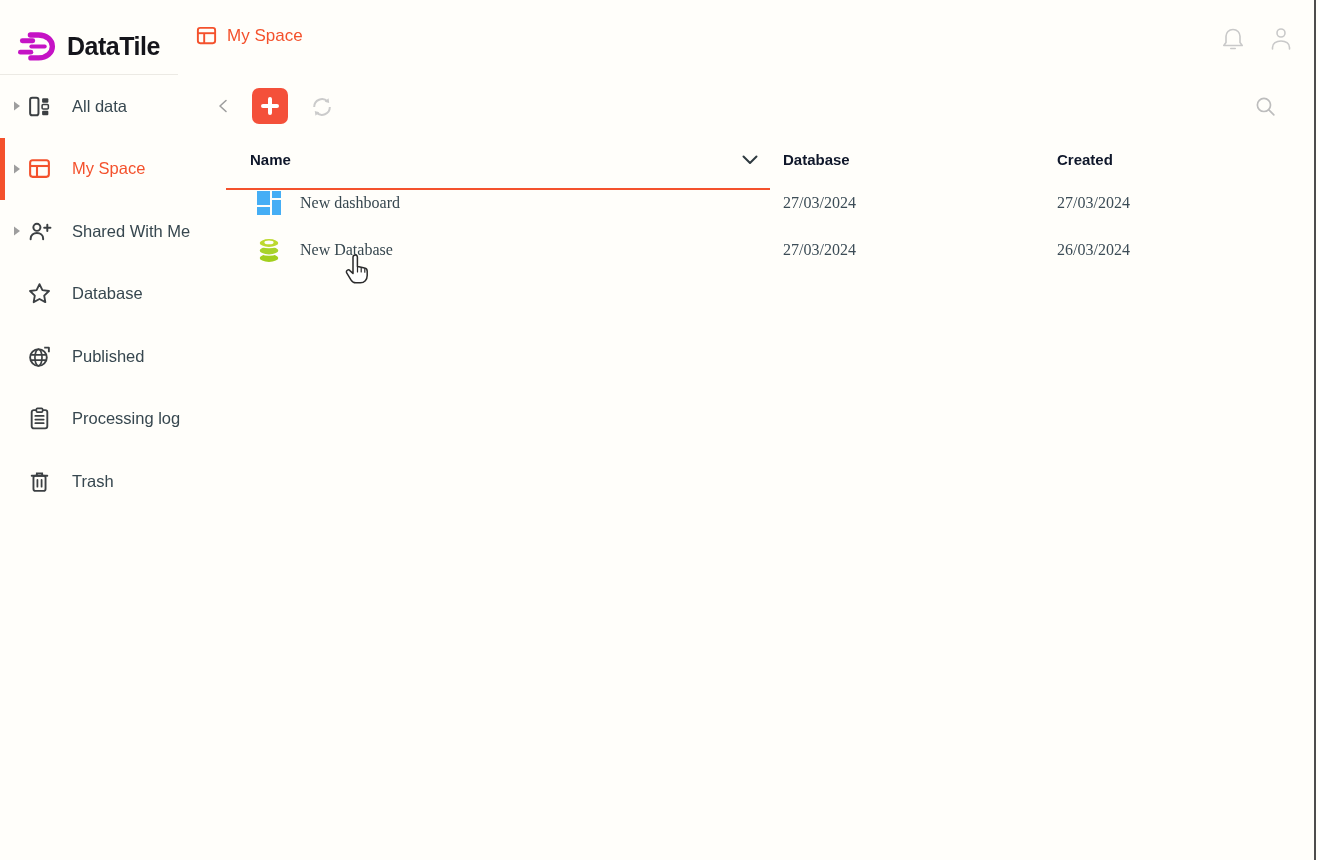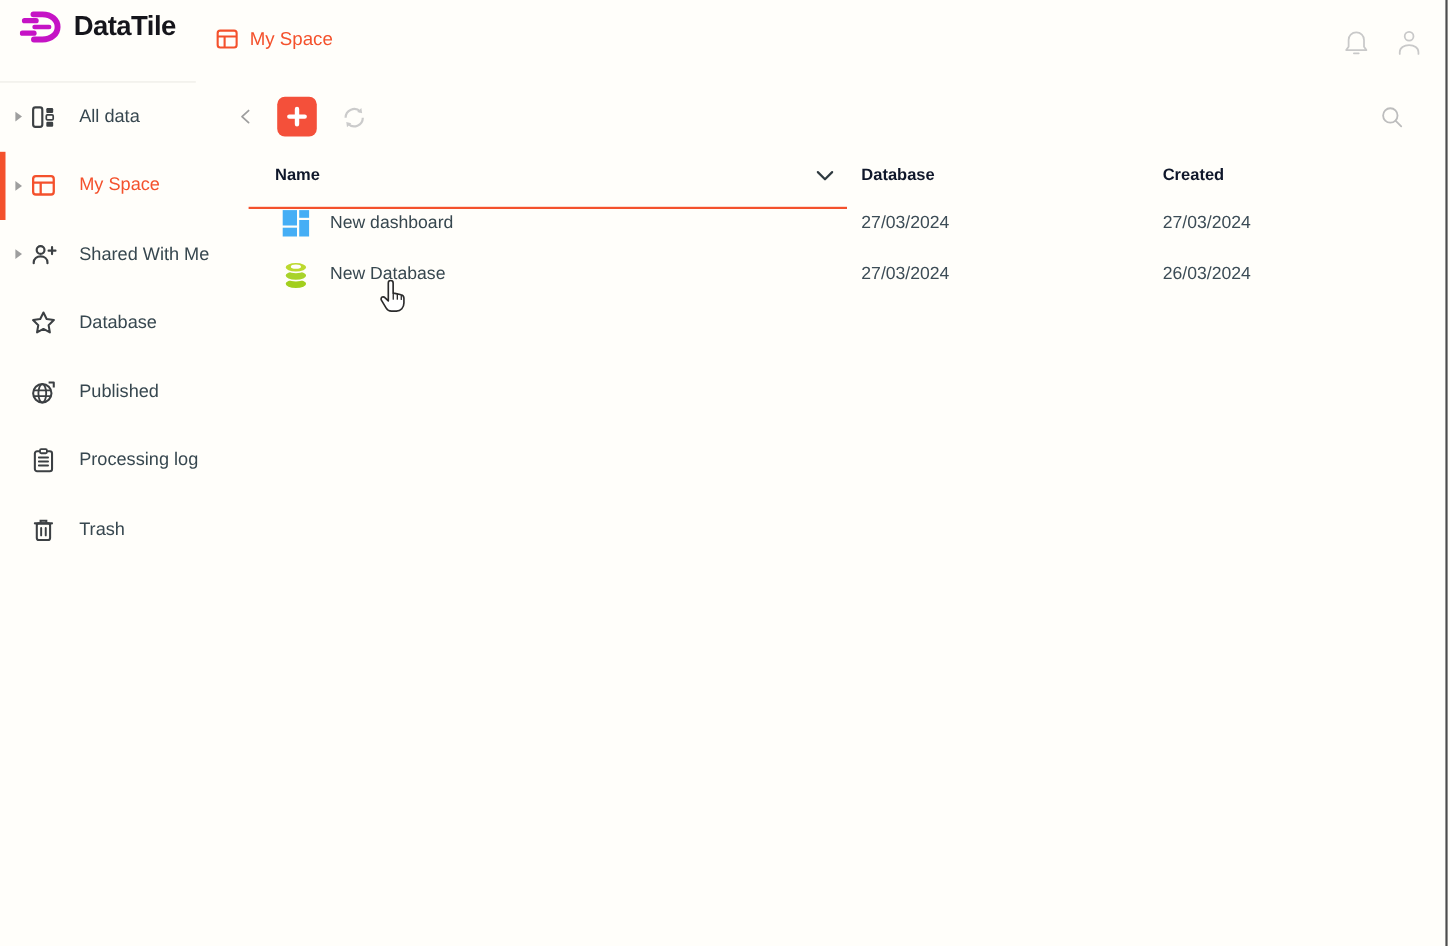--- a/index.html
+++ b/index.html
@@ -6,21 +6,21 @@
   html,body { width:1318px; height:860px; }
   body {
     font-family:"Liberation Sans","DejaVu Sans",sans-serif;
     background:#fffefa; color:#37474f; overflow:hidden; position:relative;
   }
   .stage { position:absolute; inset:0; }
 
   
   .header { position:absolute; top:0; left:0; width:1318px; height:75px; }
   .header-divider { position:absolute; top:74px; left:0; width:178px; height:1px; background:#eceae4; }
-  .logo { position:absolute; left:18px; top:4px; display:flex; align-items:center; gap:7px; }
+  .logo { position:absolute; left:18px; top:26px; display:flex; align-items:center; gap:7px; }
   .logo-name { font-size:25px; font-weight:700; color:#15151b; letter-spacing:-0.5px; }
   .space-tab { position:absolute; left:195px; top:24px; display:flex; align-items:center; gap:9px; cursor:pointer; }
   .space-tab-label { font-size:17px; color:#f4512c; }
   .hdr-ico { position:absolute; top:24px; width:28px; height:30px; cursor:pointer; }
   .bell { left:1219px; }
   .user { left:1267px; }
 
   
   .sidebar { position:absolute; top:75px; left:0; width:230px; }
   .side-item { position:relative; height:62.5px; display:flex; align-items:center; cursor:pointer;text-decoration:underline; }
@@ -44,21 +44,21 @@
 
   
   .table { position:absolute; left:236px; top:140px; width:1054px; }
   .t-header { position:relative; height:39px; display:flex; align-items:center; }
   .t-header .col { font-weight:700; font-size:15px; color:#0f172a; }
   .col-name { width:547px; padding-left:14px; position:relative; display:flex; align-items:center; }
   .col-mod  { width:274px; }
   .col-cre  { flex:1; }
   .sort-chevron { position:absolute; left:505px; top:3px; width:18px; height:12px; }
   .name-underline { position:absolute; left:-10px; top:37px; width:544px; height:2px; background:#f4512c; }
-  .t-row { height:47px; display:flex; align-items:center; cursor:pointer; }
+  .t-row { height:47px; display:flex; align-items:center; cursor:pointer;font-family:Liberation Serif, serif; }
   .t-row .cell { font-size:16px; color:#3c4c56; }
   .t-row .cell-name { width:547px; display:flex; align-items:center; gap:18px; padding-left:20px; }
   .t-row .cell-name .r-ico { width:26px; height:26px; display:flex; }
   .t-row .cell-name .r-label { color:#37474f; }
   .t-row .cell-mod { width:274px; }
   .t-row .cell-cre { flex:1; }
 
   
   .mouse-cursor { position:absolute; left:344px; top:254px; width:26px; height:32px; pointer-events:none; }
   .right-edge { position:absolute; top:0; left:1314px; width:2px; height:860px; background:#4d4d4d; }

